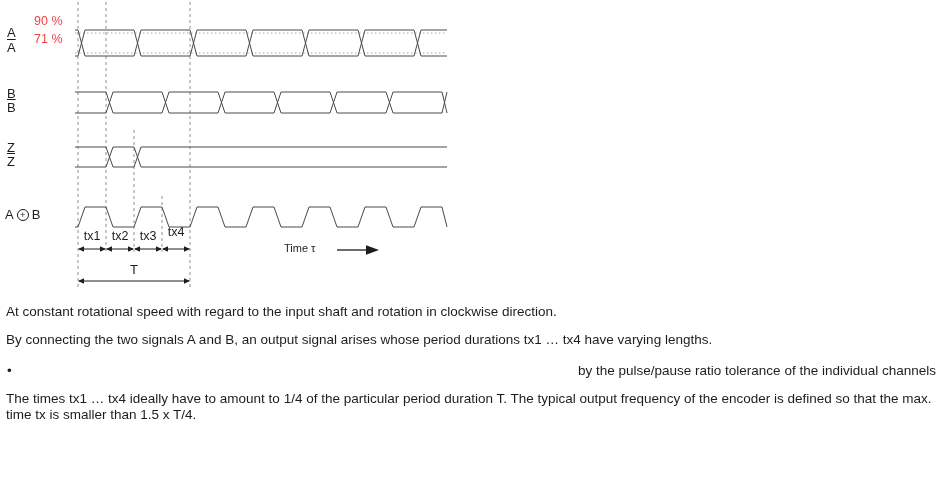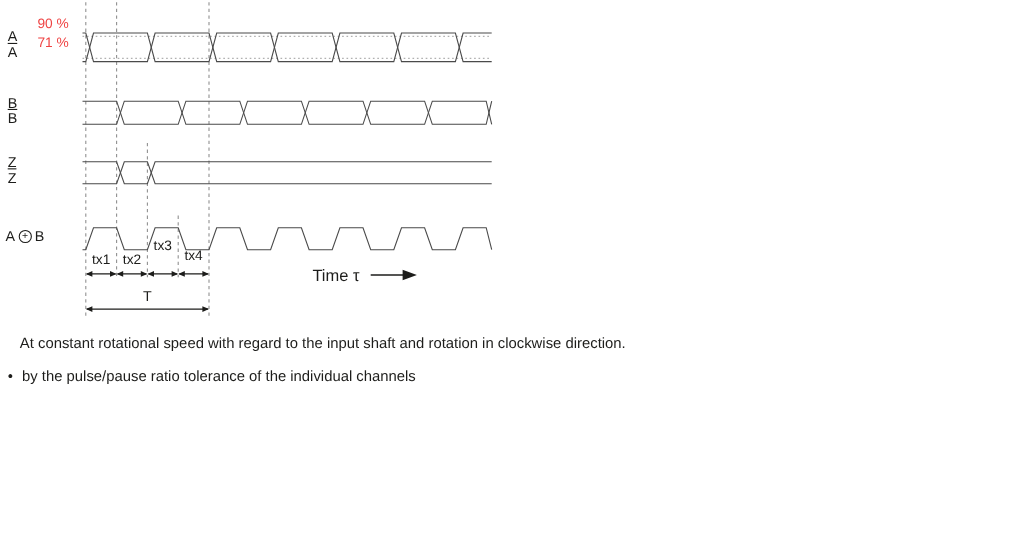--- a/index.html
+++ b/index.html
@@ -6,27 +6,27 @@
   html,body{width:940px;height:497px;background:#ffffff;overflow:hidden;
     font-family:"Liberation Sans",sans-serif;color:#1d1d1b;}
   .canvas{position:relative;width:940px;height:497px;background:#fff;}
   .diagram{position:relative;width:940px;height:296px;}
   .diagram svg{position:absolute;left:0;top:0;}
   .lab{position:absolute;font-size:13px;line-height:13px;color:#1d1d1b;}
   .bar{text-decoration:overline;}
   .pct{position:absolute;font-size:12.5px;line-height:13px;color:#ef4444;}
   .tx{position:absolute;width:28px;text-align:center;font-size:12.5px;line-height:13px;}
   .tlabel{position:absolute;left:78px;top:262px;width:112px;text-align:center;font-size:13px;}
-  .time-label{position:absolute;left:284px;top:242px;font-size:15px;}
+  .time-label{position:absolute;left:284px;top:242px;font-size:11px;}
   .xor-label{position:absolute;left:5px;top:208px;font-size:13px;line-height:14px;display:flex;align-items:center;}
   .cplus{display:inline-flex;align-items:center;justify-content:center;width:12px;height:12px;
     border:1px solid #1d1d1b;border-radius:50%;font-size:9.5px;line-height:1;margin:0 3px;}
   .textblock{padding:8px 4px 0 2px;font-size:13.5px;color:#1d1d1b;}
-  .textblock p{margin:0 16px 12px;line-height:1.22;}
-  .textblock ul{list-style:none;margin:0 0 9px;padding:0;}
+  .textblock p{margin:0 4px 12px;line-height:1.22;}
+  .textblock ul{list-style:none;margin:0 0 9px;padding:0;text-align:right;}
   .textblock li{position:relative;padding-left:18px;line-height:1.55;}
   .textblock li::before{content:"\2022";position:absolute;left:5px;}
 </style>
 </head>
 <body>
 
 <div class="canvas">
 
   <div class="diagram">
     <svg id="wave-svg" width="470" height="296">
@@ -75,27 +75,29 @@
     <span class="lab bar" style="left:7px;top:155px">Z</span>
 
     <span class="xor-label">
       <span>A</span>
       <span class="cplus">+</span>
       <span>B</span>
     </span>
 
     <span class="tx" style="left:78px;top:230px">tx1</span>
     <span class="tx" style="left:106px;top:230px">tx2</span>
-    <span class="tx" style="left:134px;top:217px">tx3</span>
+    <span class="tx" style="left:134px;top:230px">tx3</span>
     <span class="tx" style="left:162px;top:226px">tx4</span>
 
     <span class="tlabel">T</span>
     <span class="time-label">Time τ</span>
   </div>
 
   <div class="textblock">
     <p>At constant rotational speed with regard to the input shaft and rotation in clockwise direction.</p>
+    <p>By connecting the two signals A and B, an output signal arises whose period durations tx1 … tx4 have varying lengths.</p>
     <ul>
       <li>by the pulse/pause ratio tolerance of the individual channels</li>
     </ul>
+    <p>The times tx1 … tx4 ideally have to amount to 1/4 of the particular period duration T. The typical output frequency of the encoder is defined so that the max. time tx is smaller than 1.5 x T/4.</p>
   </div>
 
 </div>
 
 </body></html>

